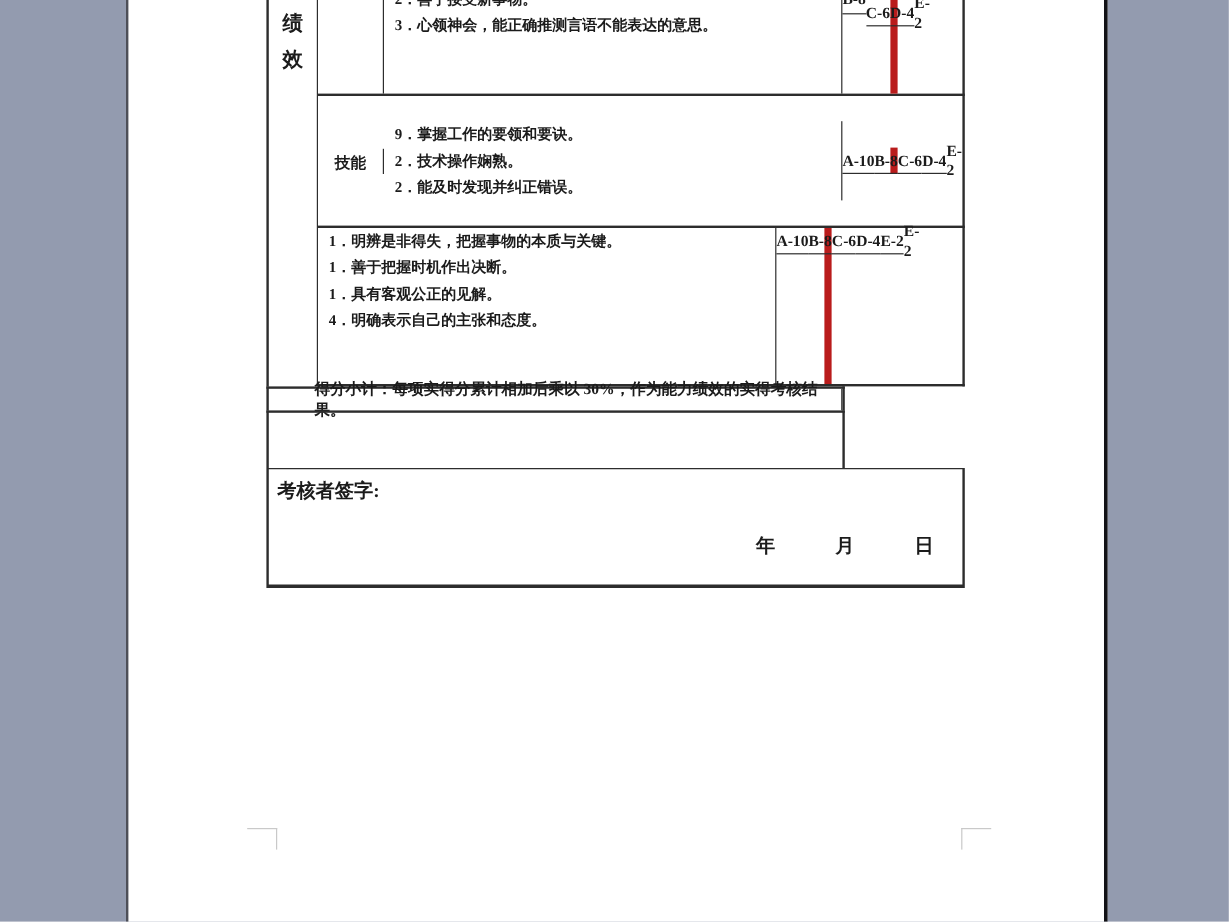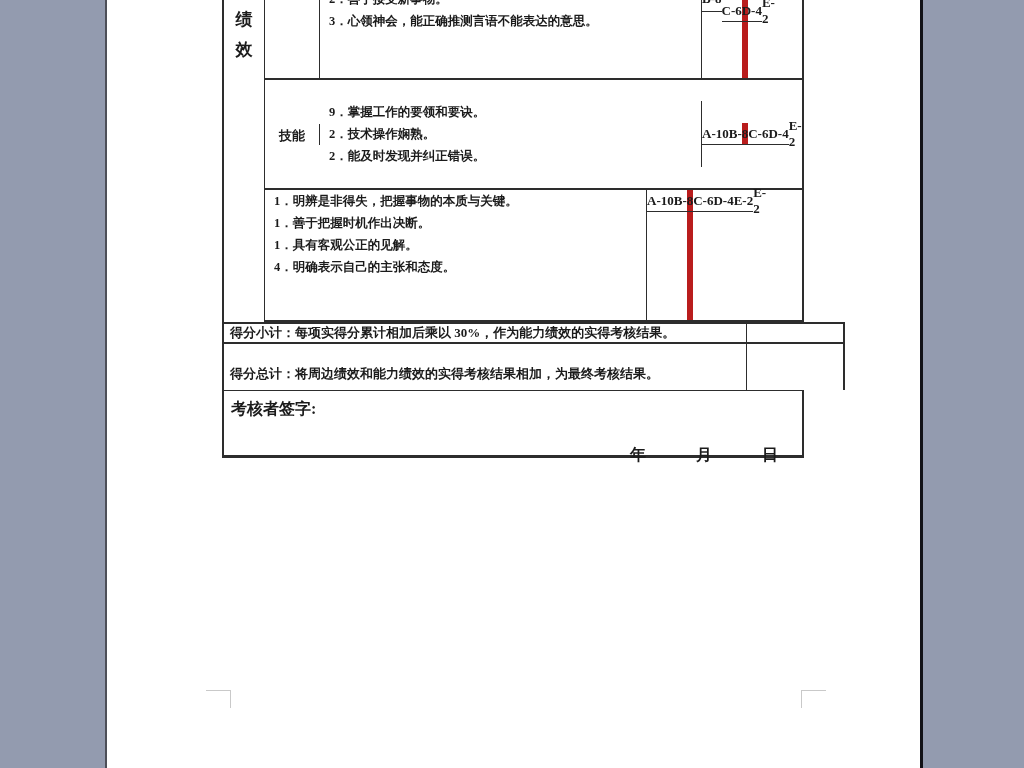--- a/index.html
+++ b/index.html
@@ -44,33 +44,33 @@
   .grades{width:46px;border-right:6px solid #b91c1c;display:flex;flex-direction:row;}
   .g{
     height:22px;flex:none;border-bottom:1px solid #2d2d2d;
     display:flex;align-items:center;justify-content:center;font-size:13px;
   }
   .g:last-child{border-bottom:none;flex:1;}
   .g.cut{height:12px;overflow:hidden;align-items:flex-start;}
   .g.cut span{margin-top:-9px;}
   .score{flex:1;}
   .row{
-    position:absolute;left:0;width:623px;display:flex;
-    border-left:2px solid #2d2d2d;border-right:2px solid #2d2d2d;
+    position:absolute;left:0;width:482px;display:flex;
+    border-left:2px solid #2d2d2d;border-right:2px solid #2d2d2d;padding-left:32px;
   }
   .subtotal{top:322px;height:20px;border-top:2px solid #2d2d2d;}
   .totalrow{top:342px;height:48px;border-top:2px solid #2d2d2d;}
   .rowtxt{
     width:523px;border-right:1px solid #2d2d2d;
     display:flex;align-items:center;padding-left:6px;
     font-weight:bold;font-size:13px;
   }
   .totalrow .rowtxt{align-items:flex-end;padding-bottom:7px;}
   .sign{
-    position:absolute;left:0;top:390px;width:582px;height:68px;
+    position:absolute;left:0;top:390px;width:582px;height:100px;
     border:2px solid #2d2d2d;border-top:1px solid #2d2d2d;border-bottom:3px solid #2d2d2d;text-align:center;
   }
   .signlabel{
     position:absolute;left:7px;top:8px;
     font-weight:bold;font-size:16px;
   }
   .dateline{
     position:absolute;left:406px;top:54px;width:148px;
     display:flex;justify-content:space-between;
     font-weight:bold;font-size:16px;
@@ -145,21 +145,20 @@
       </div>
       <div class="score"></div>
     </div>
 
     <div class="row subtotal">
       <div class="rowtxt">得分小计：每项实得分累计相加后乘以 30%，作为能力绩效的实得考核结果。</div>
       <div class="score"></div>
     </div>
 
     <div class="row totalrow">
-      <div class="rowtxt">得分总计：将周边绩效和能力绩效的实得考核结果相加，为最终考核结果。</div>
       <div class="score"></div>
     </div>
 
     <div class="sign">
       <div class="signlabel">考核者签字:</div>
       <div class="dateline">
         <span>年</span>
         <span>月</span>
         <span>日</span>
       </div>

